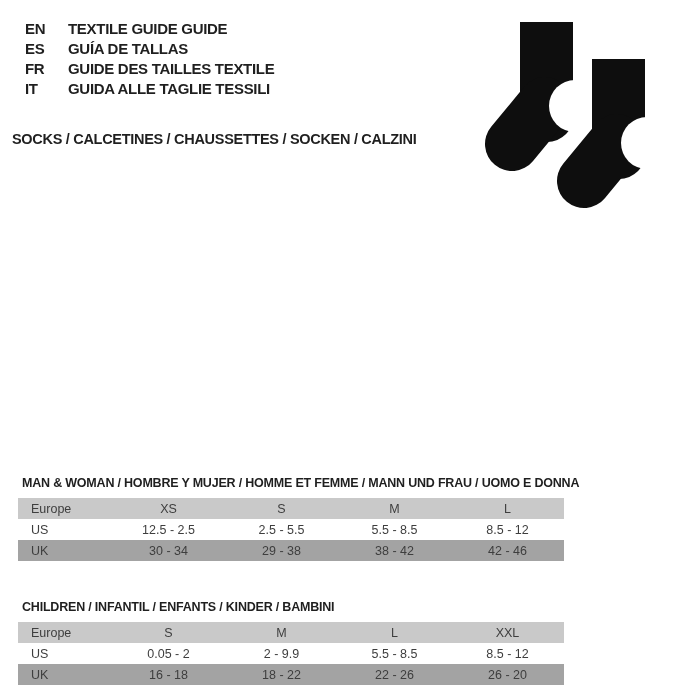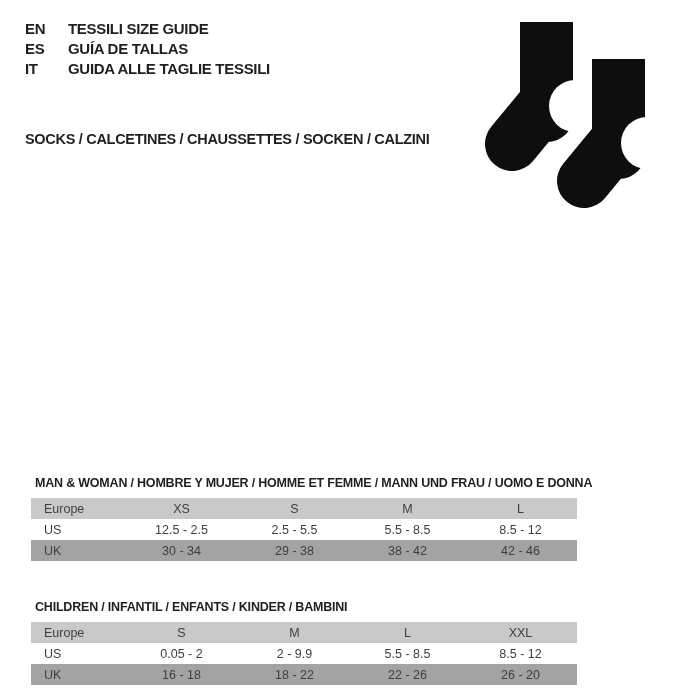--- a/index.html
+++ b/index.html
@@ -25,39 +25,39 @@
     font-weight: bold;
     color: #1f1f1f;
     letter-spacing: -0.3px;
     align-items: flex-end;
   }
   .lang-code { width: 43px; flex: 0 0 43px; }
 
   .category-line {
     position: absolute;
     top: 131px;
-    left: 25px;
+    left: 12px;
     font-size: 14.5px;
     font-weight: bold;
     color: #1f1f1f;
     letter-spacing: -0.3px;
     white-space: nowrap;
   }
 
   
   .socks-icon {
     position: absolute;
     top: 14px;
     left: 478px;
   }
 
   
   .size-section {
     position: absolute;
-    left: 31px;
+    left: 18px;
     width: 546px;
   }
   .section-adults  { top: 477px; }
   .section-children{ top: 601px; }
 
   .table-title {
     margin: 0 0 8px 4px;
     font-size: 12.5px;
     font-weight: bold;
     color: #1f1f1f;
@@ -90,25 +90,29 @@
   table.size-table tr.alt   { background: #a3a3a3; }
 </style>
 </head>
 <body>
 
 <div class="canvas">
 
   <div class="lang-block">
     <div class="lang-row">
       <span class="lang-code">EN</span>
-      <span class="lang-label">TESSILI SIZE GUIDE</span>
+      <span class="lang-label">TEXTILE GUIDE GUIDE</span>
     </div>
     <div class="lang-row">
       <span class="lang-code">ES</span>
       <span class="lang-label">GUÍA DE TALLAS</span>
+    </div>
+    <div class="lang-row">
+      <span class="lang-code">FR</span>
+      <span class="lang-label">GUIDE DES TAILLES TEXTILE</span>
     </div>
     <div class="lang-row">
       <span class="lang-code">IT</span>
       <span class="lang-label">GUIDA ALLE TAGLIE TESSILI</span>
     </div>
   </div>
 
   <div class="category-line">SOCKS / CALCETINES / CHAUSSETTES / SOCKEN / CALZINI</div>
 
   <svg class="socks-icon" width="190" height="195" viewBox="0 0 190 195" aria-hidden="true">

